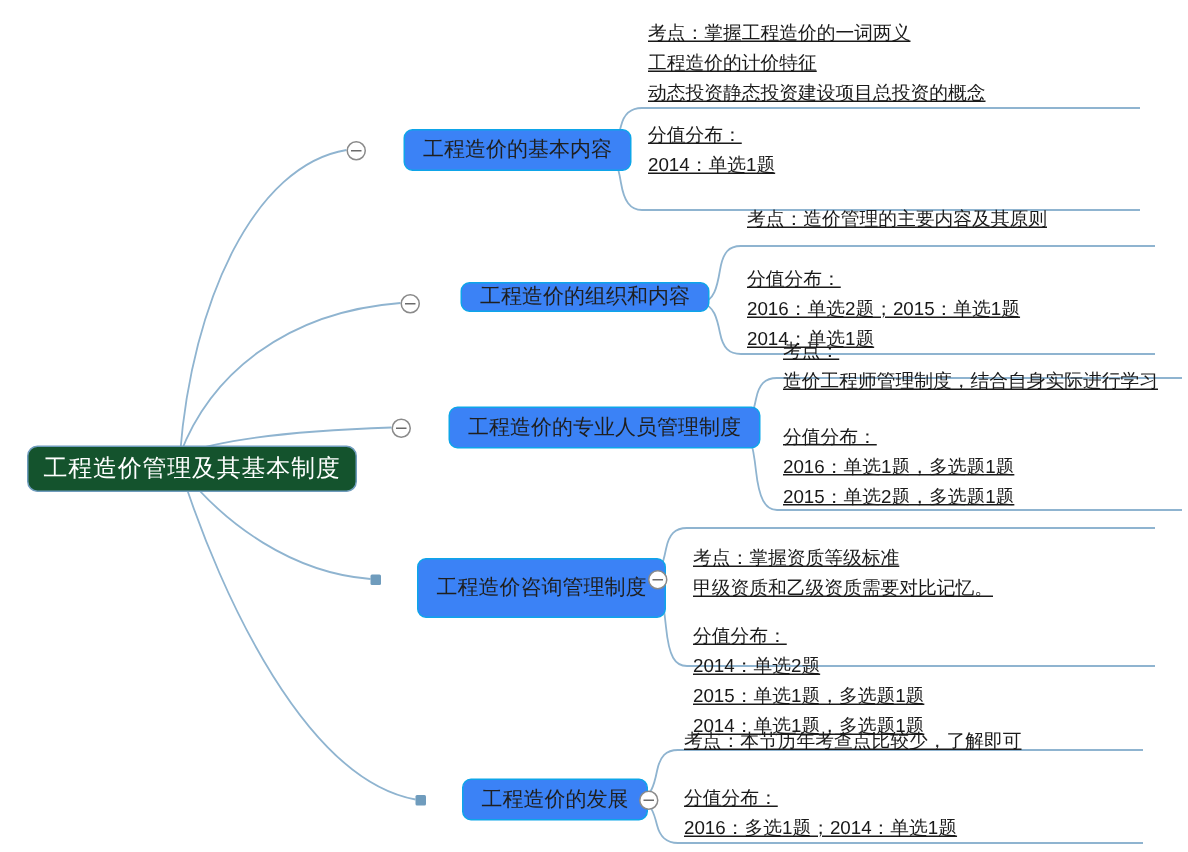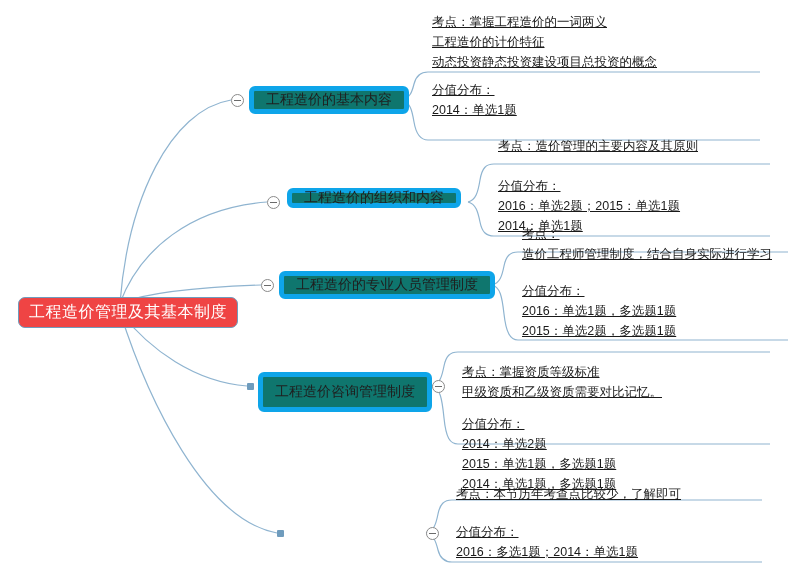--- a/index.html
+++ b/index.html
@@ -24,46 +24,47 @@
   #connectors {
     position: absolute;
     left: 0; top: 0;
     width: 792px;
     height: 568px;
     pointer-events: none;
   }
   
   .root-node {
     position: absolute;
-    background: #ef4444;
+    background: #14532d;
     border: 1px solid #6f9cbd;
     border-radius: 7px;
     color: #ffffff;
     font-size: 16px;
     letter-spacing: 0.5px;
     display: flex;
     align-items: center;
     justify-content: center;
     white-space: nowrap;
     box-sizing: border-box;
   }
   
   .branch-node {
     position: absolute;
-    background: #0f766e;
-    border: 5px solid #0ea5e9;
+    background: #3b82f6;
+    border: 1px solid #0ea5e9;
     border-radius: 6px;
     color: #1f1f1f;
     font-size: 14px;
     display: flex;
     align-items: center;
     justify-content: center;
     white-space: nowrap;
     box-sizing: border-box;
     padding: 0 12px;
+    margin-left: 20px;
   }
   
   .toggle {
     position: absolute;
     width: 13px;
     height: 13px;
     border: 1px solid #8a8a8a;
     border-radius: 50%;
     background: #ffffff;
     box-sizing: border-box;
@@ -196,20 +197,23 @@
     <div>甲级资质和乙级资质需要对比记忆。</div>
   </div>
   <div class="detail" style="left:462px; top:414px;">
     <div>分值分布：</div>
     <div>2014：单选2题</div>
     <div>2015：单选1题，多选题1题</div>
     <div>2014：单选1题，多选题1题</div>
   </div>
 
   <div class="dot" style="left:277px; top:530px;"></div>
+  <div class="branch-node" style="left:288px; top:519px; height:28px;">
+    <span>工程造价的发展</span>
+  </div>
   <div class="toggle" style="left:426px; top:527px;"></div>
   <div class="detail" style="left:456px; top:484px;">
     <div>考点：本节历年考查点比较少，了解即可</div>
   </div>
   <div class="detail" style="left:456px; top:522px;">
     <div>分值分布：</div>
     <div>2016：多选1题；2014：单选1题</div>
   </div>
 
 </div>

